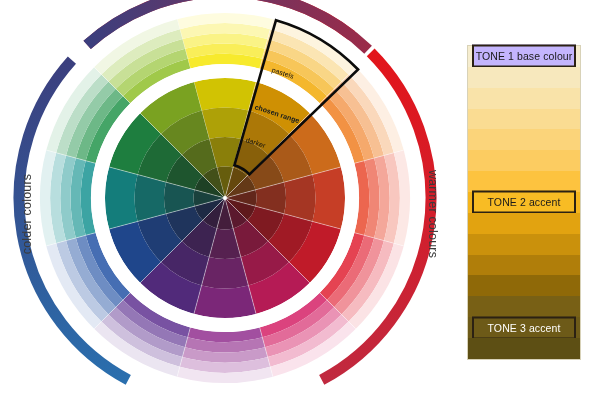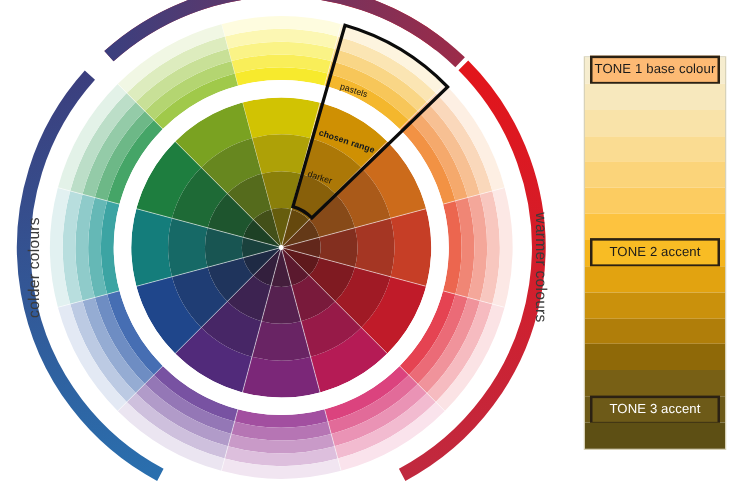--- a/index.html
+++ b/index.html
@@ -248,21 +248,21 @@
     <div class="wedge-text" id="wedge-chosen">chosen range</div>
     <div class="wedge-text" id="wedge-darker">darker</div>
   </div>
 
   <div class="side-label" id="colder-label">colder colours</div>
 
   <div class="side-label" id="warmer-label">warmer colours</div>
 
   <div id="tone-strip">
       <div class="tone-band" style="background: rgb(246, 237, 207); height: 20.8667px;">
-        <div class="tone-callout" style="background: #fdba74; color: rgb(26, 26, 26);">TONE 1 base colour</div>
+        <div class="tone-callout" style="background: #c4b5fd; color: rgb(26, 26, 26);">TONE 1 base colour</div>
       </div>
       <div class="tone-band" style="background: rgb(247, 232, 189); height: 20.8667px;"></div>
       <div class="tone-band" style="background: rgb(249, 227, 169); height: 20.8667px;"></div>
       <div class="tone-band" style="background: rgb(250, 220, 146); height: 20.8667px;"></div>
       <div class="tone-band" style="background: rgb(251, 212, 122); height: 20.8667px;"></div>
       <div class="tone-band" style="background: rgb(252, 204, 97); height: 20.8667px;"></div>
       <div class="tone-band" style="background: rgb(253, 195, 63); height: 20.8667px;"></div>
       <div class="tone-band" style="background: rgb(245, 181, 28); height: 20.8667px;">
         <div class="tone-callout" style="background: rgb(248, 188, 36); color: rgb(26, 26, 26);">TONE 2 accent colour</div>
       </div>

